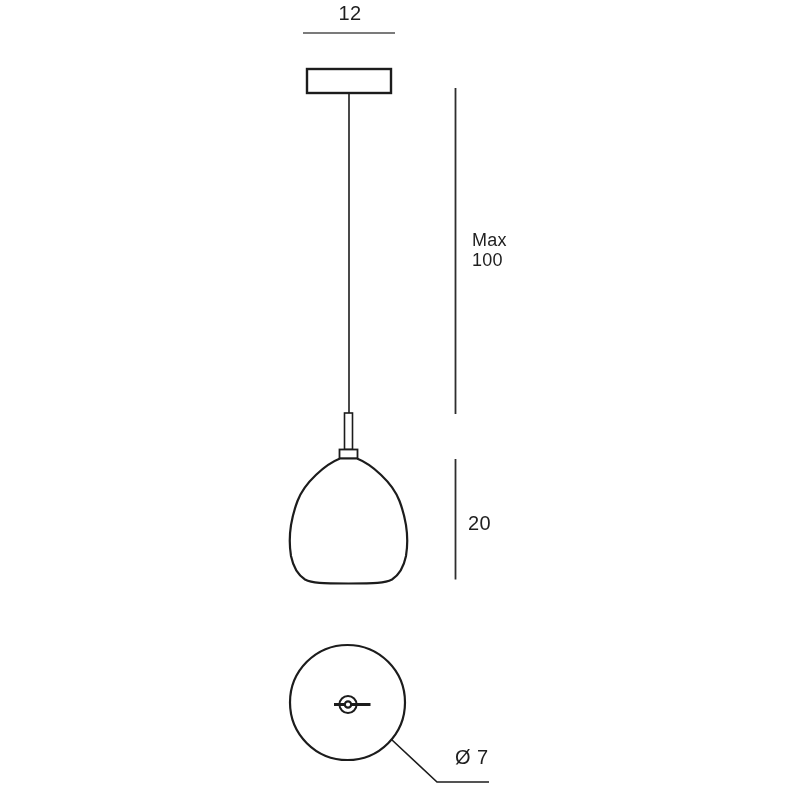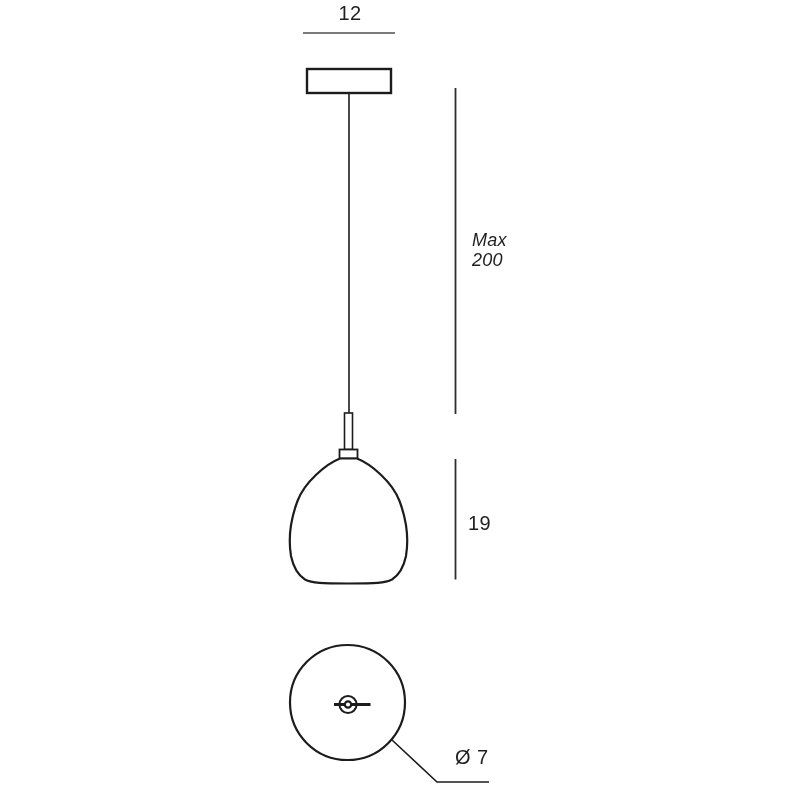--- a/index.html
+++ b/index.html
@@ -36,21 +36,21 @@
     line-height:1.0;
   }
   .dim-label.centered{ transform:translateX(-50%); }
   .dim-label-stacked{
     position:absolute;
     color:var(--text);
     font-size:18px;
     letter-spacing:0.3px;
     line-height:20px;
   }
-  .dim-label-stacked span{display:block;font-style:italic;}
+  .dim-label-stacked span{display:block;}
 </style>
 </head>
 <body>
 
 <div class="canvas">
 
   <svg class="drawing" viewBox="0 0 787 787">
 
     <line x1="303" y1="33" x2="395" y2="33" stroke="var(--dim-gray)" stroke-width="2.2"></line>
 
@@ -83,20 +83,20 @@
     <circle cx="348" cy="704.5" r="8.6" fill="none" stroke="var(--line)" stroke-width="2"></circle>
     <circle cx="348" cy="704.5" r="3.2" fill="var(--background)" stroke="var(--line)" stroke-width="2.2"></circle>
 
     <polyline points="391.5,739.5 437,782 489,782" fill="none" stroke="var(--line)" stroke-width="1.6"></polyline>
   </svg>
 
   <div class="dim-label centered" style="left:350px; top:3px;">12</div>
 
   <div class="dim-label-stacked" style="left:472px; top:230px;">
     <span>Max</span>
-    <span>200</span>
+    <span>100</span>
   </div>
 
-  <div class="dim-label" style="left:468px; top:513px;">19</div>
+  <div class="dim-label" style="left:468px; top:513px;">20</div>
 
   <div class="dim-label" style="left:455px; top:747px;">Ø 7</div>
 
 </div>
 
 </body></html>

